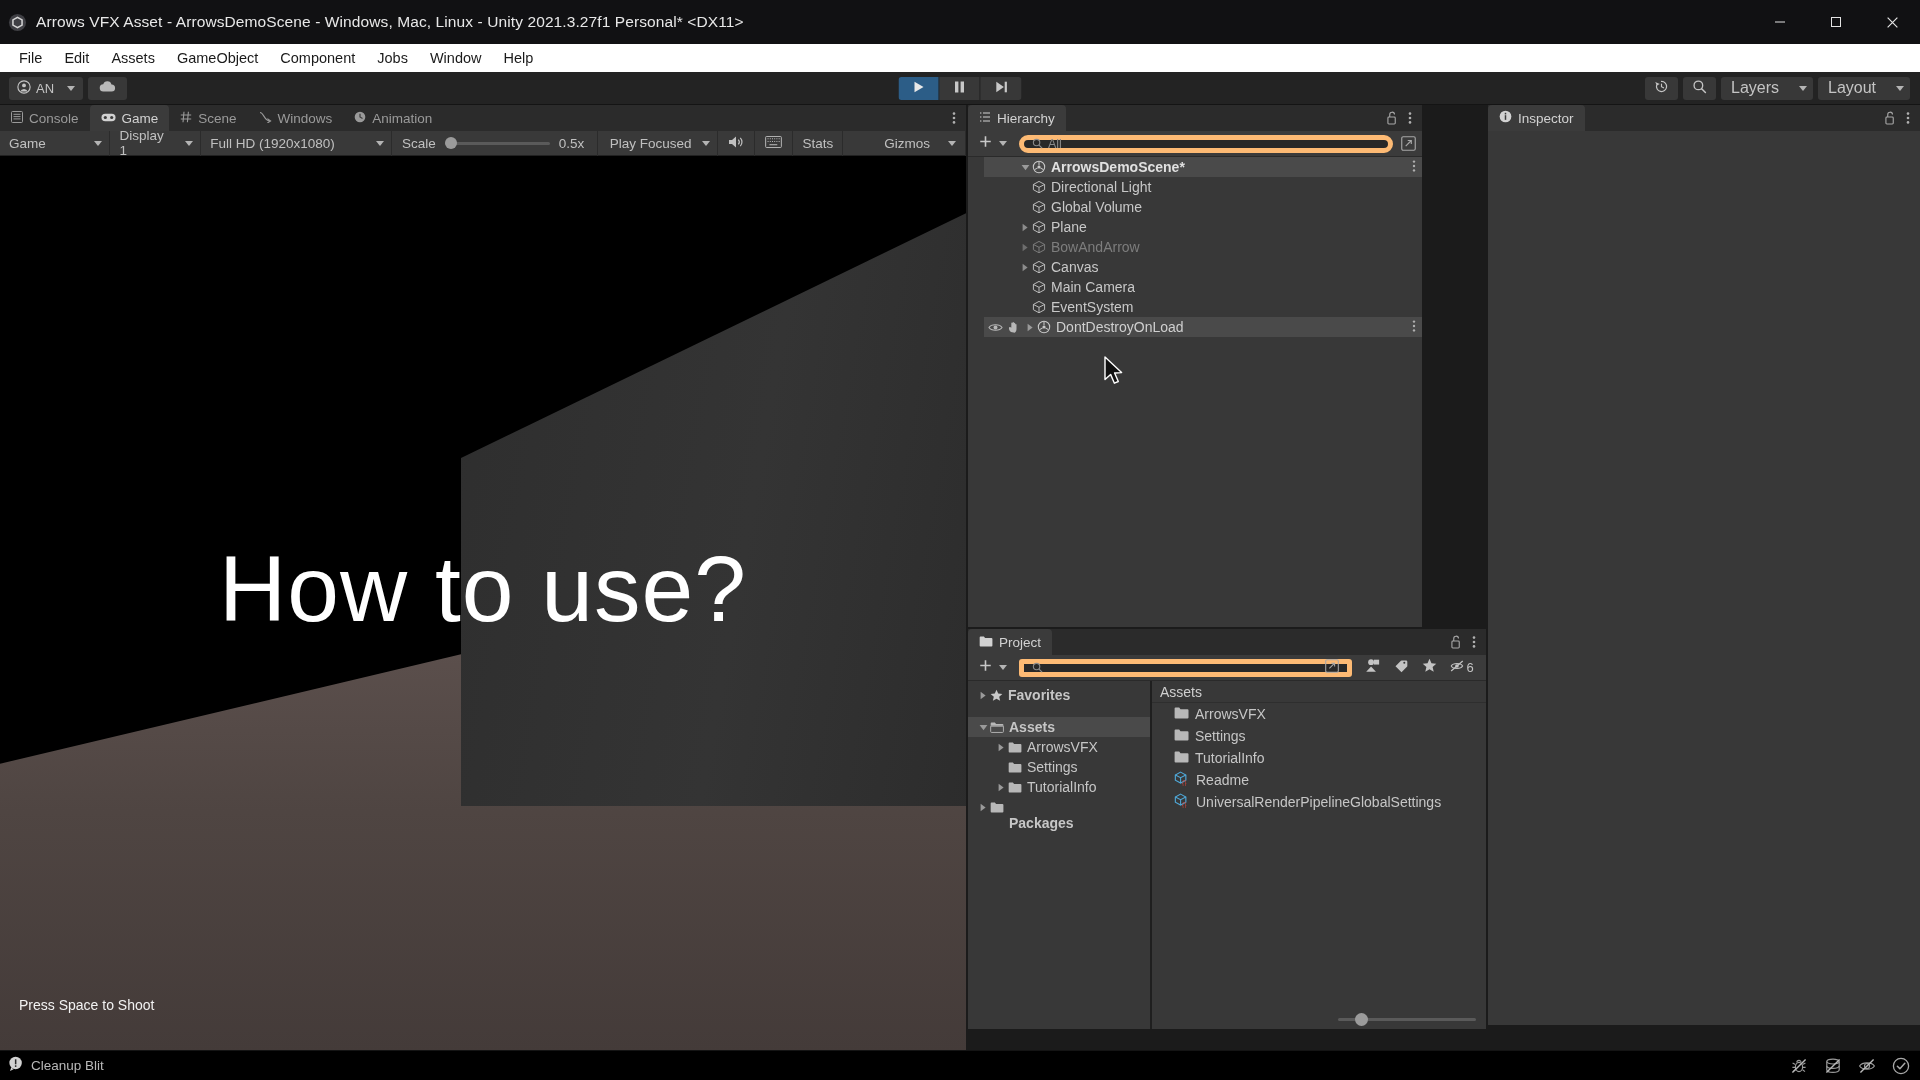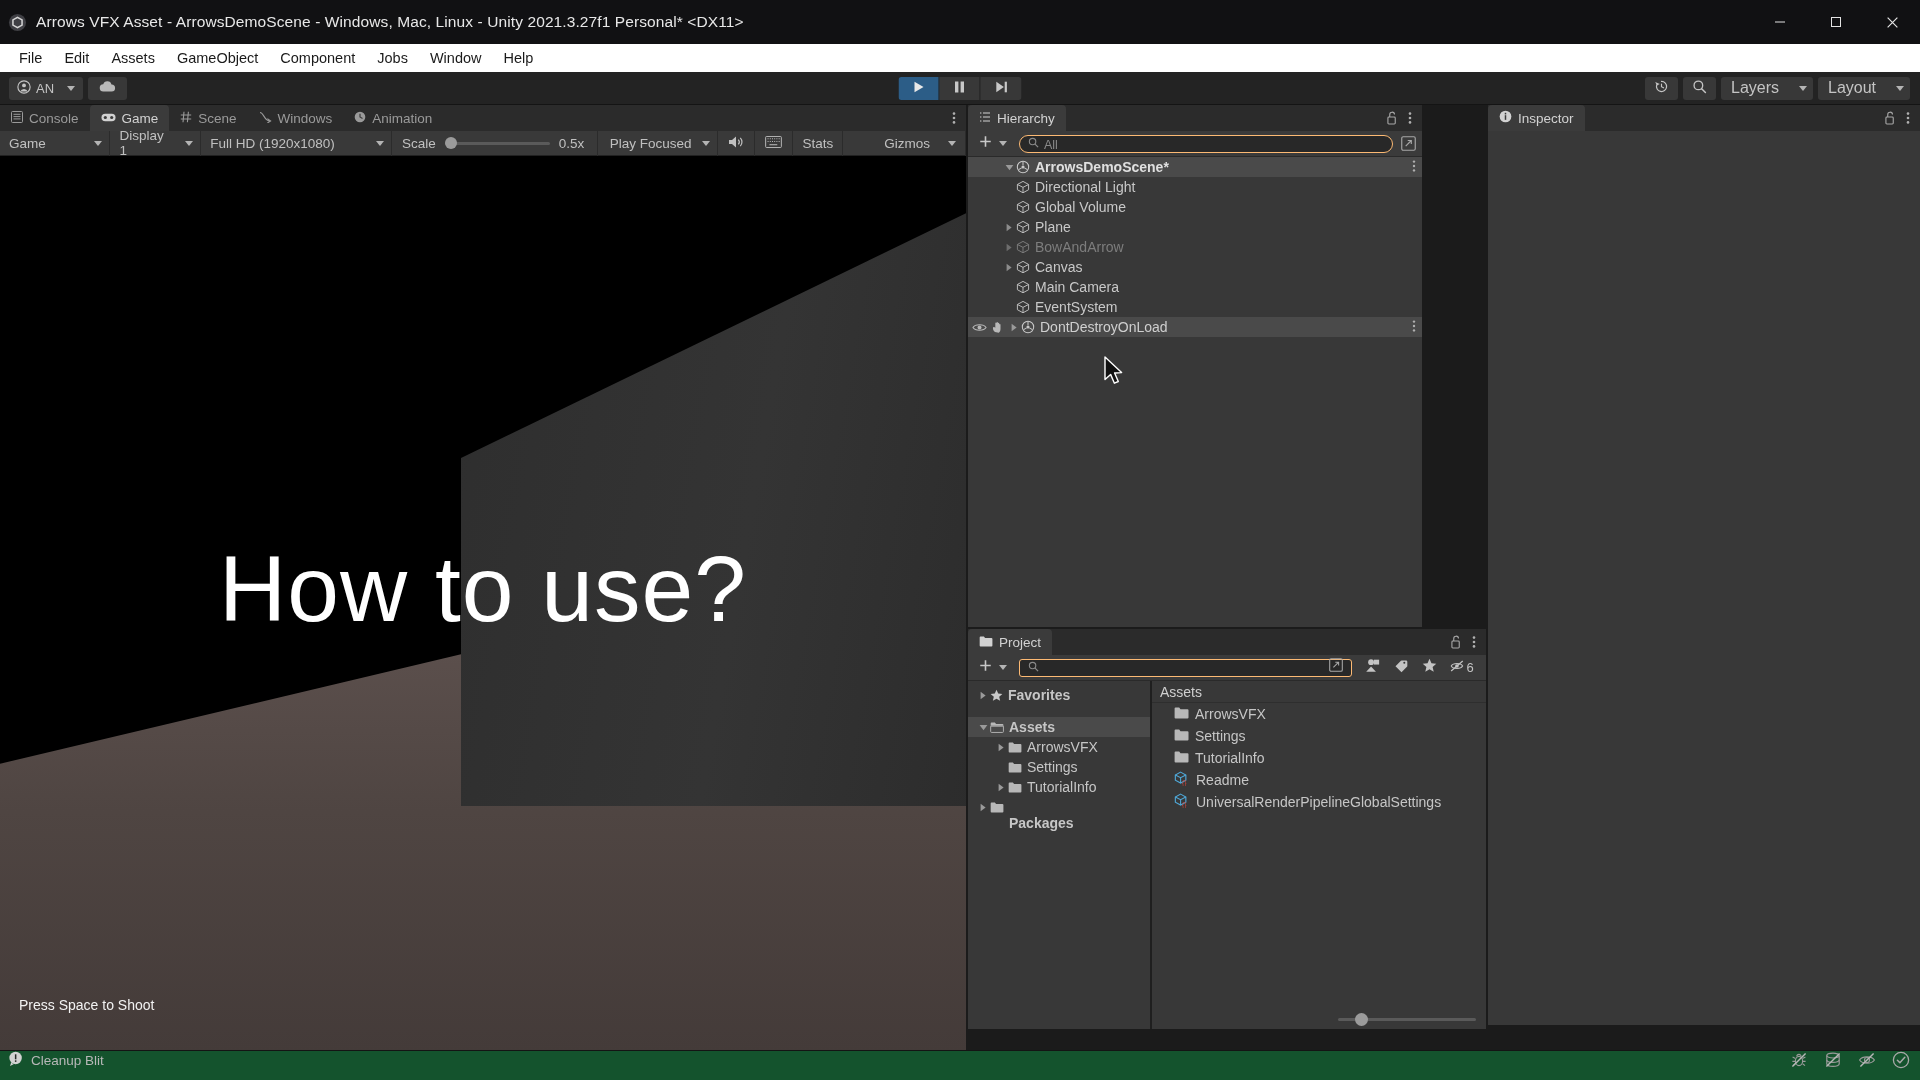--- a/index.html
+++ b/index.html
@@ -187,33 +187,34 @@
     height: 26px; background: #3b3b3b;
     display: flex; align-items: center; padding: 0 6px;
     border-bottom: 1px solid #2a2a2a;
   }
   .plus-btn {
     display: flex; align-items: center; gap: 3px;
     color: #c8c8c8; padding: 0 4px;
   }
   .searchbox {
     flex: 1; height: 18px; background: #282828; border-radius: 9px;
-    display: flex; align-items: flex-end; gap: 5px; padding: 0 8px;
-    margin: 0 8px; border: 1px solid #fdba74;
+    display: flex; align-items: center; gap: 5px; padding: 0 8px;
+    margin: 0 8px; border: 5px solid #fdba74;
   }
   .searchbox input {
     flex: 1; background: transparent; border: none; outline: none;
     color: #b4b4b4; font-size: 12.5px; font-family: "Liberation Sans", sans-serif;
   }
   .searchbox input::placeholder { color: #8a8a8a; }
   .h-list { position: relative; }
   .hrow {
     height: 20px; display: flex; align-items: center;
     font-size: 14px; color: #c8c8c8; position: relative;
     padding-right: 8px;
+    margin-left: 16px;
   }
   .hrow.scene-root { background: #4a4a4a; font-weight: bold; color: #e0e0e0; }
   .hrow.ddol { background: #4a4a4a; color: #cfcfcf; }
   .hrow.dim { color: #7d7d7d; }
   .twisty {
     width: 14px; display: flex; align-items: center; justify-content: center;
     color: #9a9a9a; font-size: 9px;
   }
   .cube-icon { display: flex; align-items: center; margin-right: 5px; }
   .row-dots {
@@ -273,23 +274,24 @@
     position: absolute; left: 1486px; top: 105px;
     width: 434px; height: 920px;
     background: #383838;
     border-left: 2px solid #1b1b1b;
   }
   .insp-body { height: 894px; background: #383838; }
 
   
   .statusbar {
     position: absolute; left: 0; bottom: 0; width: 1920px; height: 30px;
-    background: #14532d;
-    display: flex; align-items: flex-start;
+    background: #000000;
+    display: flex; align-items: center;
     border-top: 1px solid #141414;
+    text-decoration: underline;
   }
   .status-text {
     margin-left: 8px; display: flex; align-items: center; gap: 7px;
     font-size: 13.5px; color: #b8b8b8;
   }
   .status-icons {
     margin-left: auto; margin-right: 10px;
     display: flex; align-items: center; gap: 16px;
   }
   .status-icons .si { color: #a0a0a0; display: flex; align-items: center; }

